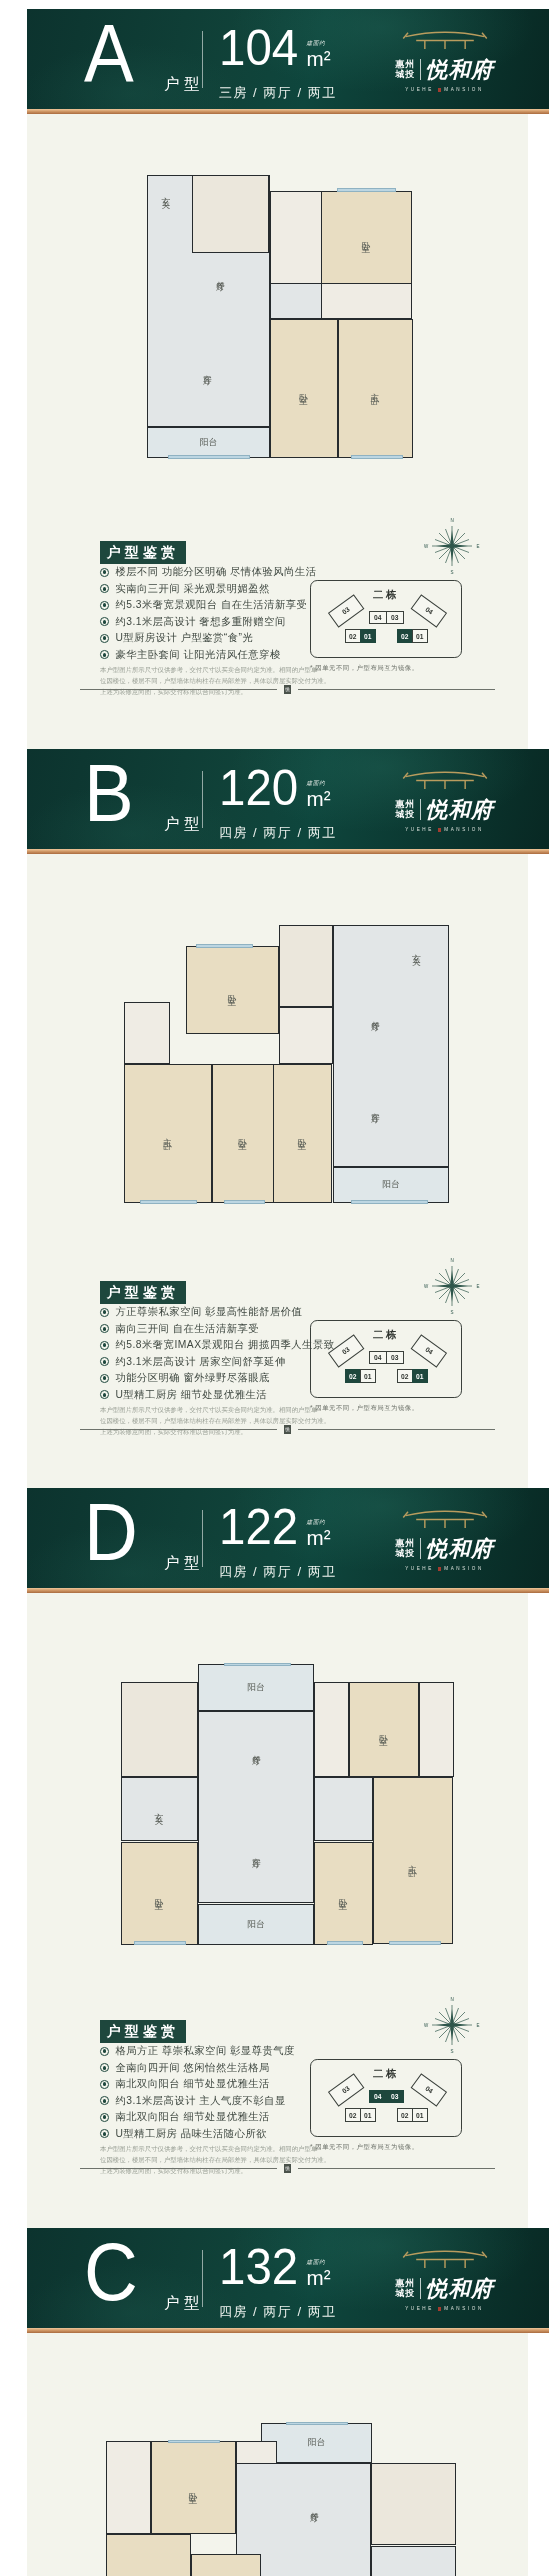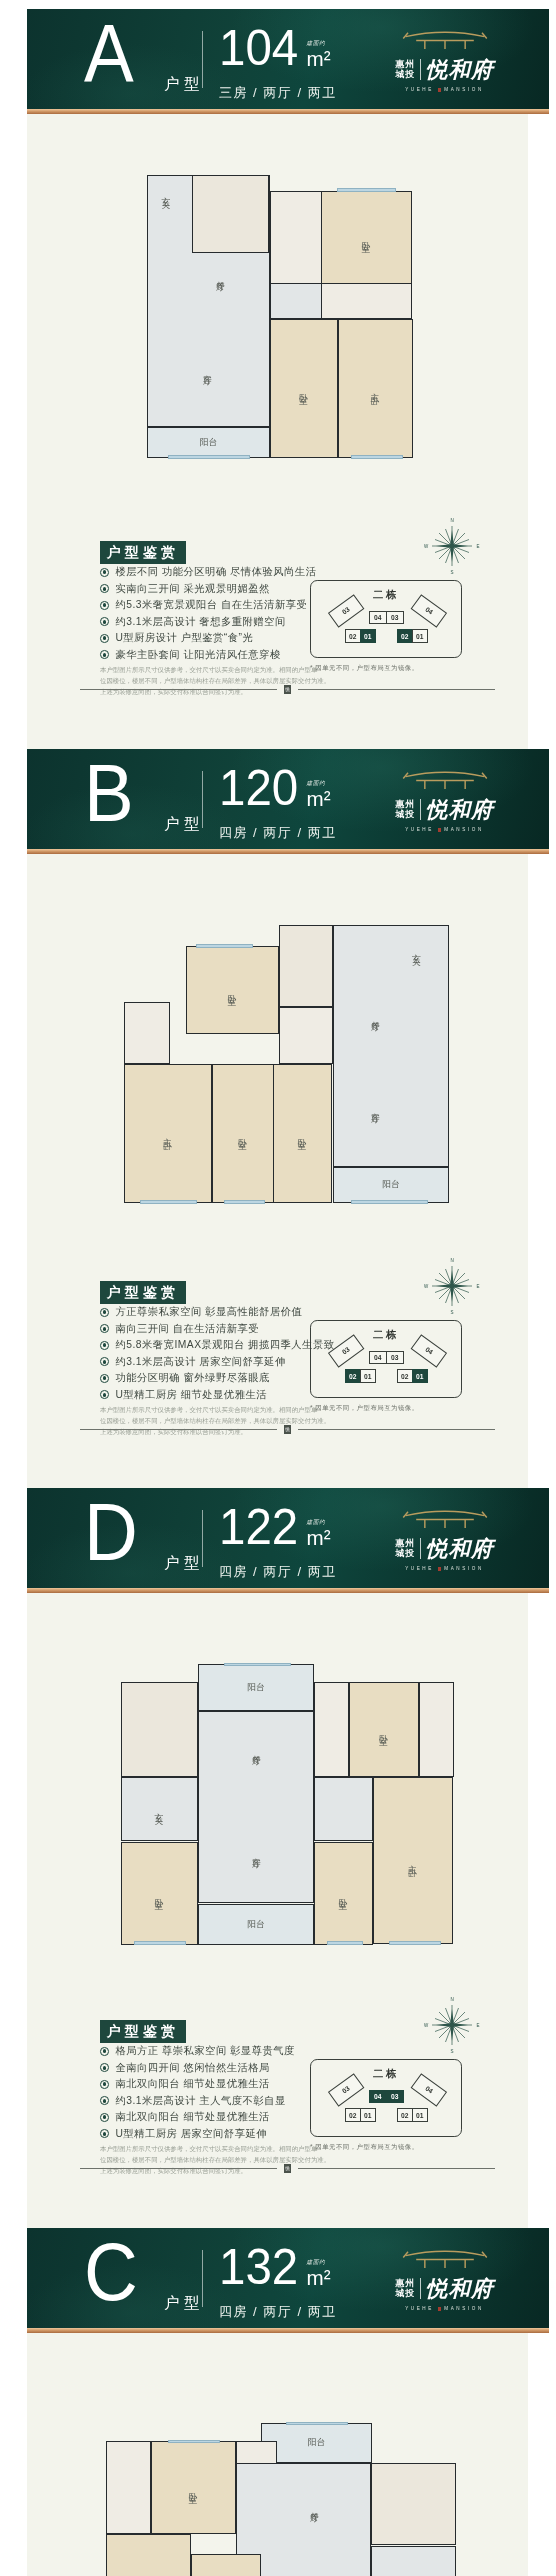--- a/index.html
+++ b/index.html
@@ -438,21 +438,21 @@
       <li>
           <span class="blt"></span>
           <span>约3.1米层高设计 主人气度不彰自显</span>
         </li>
       <li>
           <span class="blt"></span>
           <span>南北双向阳台 细节处显优雅生活</span>
         </li>
       <li>
           <span class="blt"></span>
-          <span>U型精工厨房 居家空间舒享延伸</span>
+          <span>U型精工厨房 品味生活随心所欲</span>
         </li>
     </ul>
     <p class="disc">
       <span>本户型图片所示尺寸仅供参考，交付尺寸以买卖合同约定为准。相同的户型单</span>
       <span>位因楼位，楼层不同，户型墙体结构柱存在局部差异，具体以房屋实际交付为准。</span>
       <span>上述为装修意向图，实际交付标准以合同签订为准。</span>
     </p>
     <svg class="compass" viewBox="0 0 120 120">
       <g stroke="#2e564b" stroke-width="1.4">
         <line x1="60" y1="22" x2="60" y2="102"></line>

